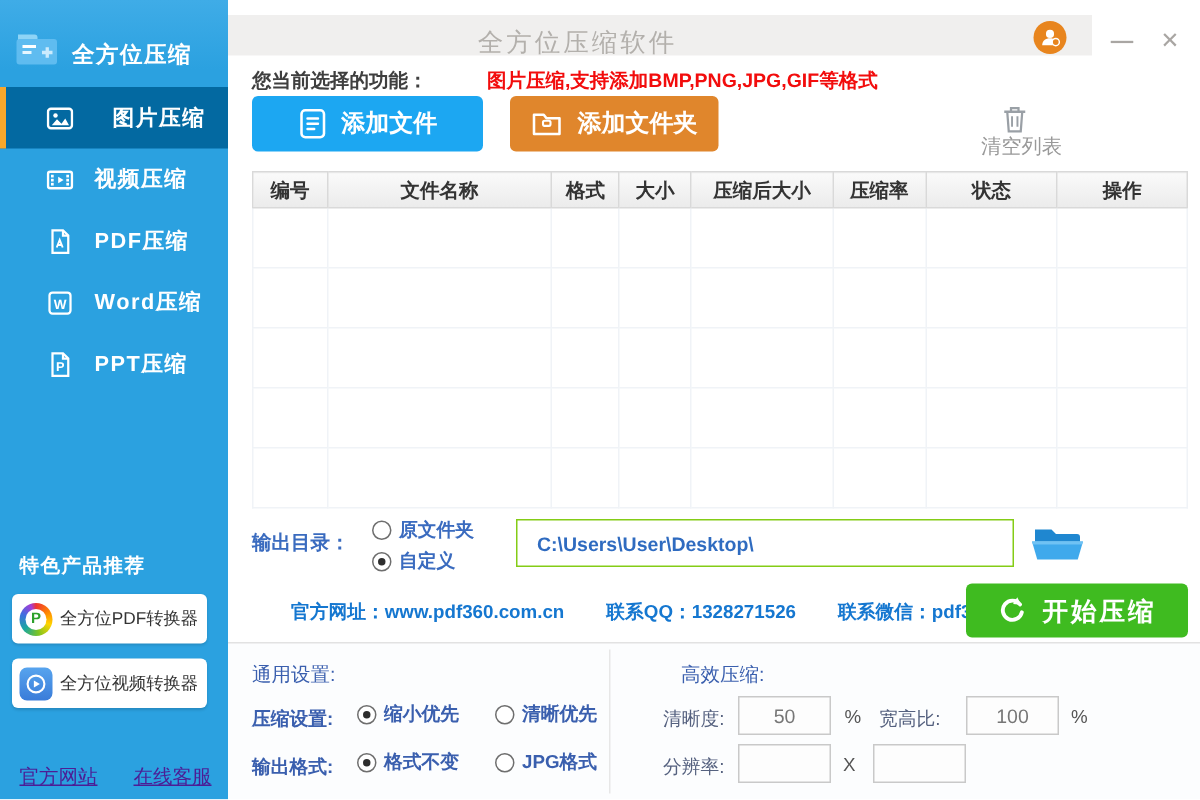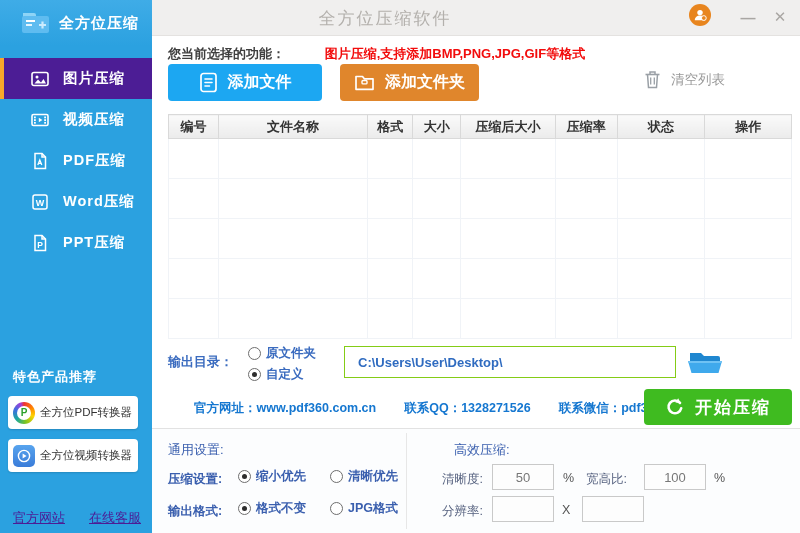--- a/index.html
+++ b/index.html
@@ -2,46 +2,46 @@
 <html><head>
 <meta charset="utf-8">
 <style>
   * { margin:0; padding:0; box-sizing:border-box; }
   html,body { width:800px; height:533px; }
   body { font-family:"Liberation Sans","DejaVu Sans",sans-serif; overflow:hidden; }
   .window { position:relative; width:800px; height:533px; background:#fff; overflow:hidden; }
 
   
   .sidebar { position:absolute; left:0; top:0; width:152px; height:533px; background:#2BA1E0; }
-  .logo { height:46px; display:flex; align-items:center; padding-left:20px;
+  .logo { height:46px; display:flex; align-items:flex-end; padding-left:9px;
           background:linear-gradient(#3FACE7,#2BA1E0); }
   .logo-text { color:#fff; font-size:15px; font-weight:bold; margin-left:9px; letter-spacing:1px; }
   .menu { position:absolute; top:58px; left:0; width:152px; }
   .menu-item { height:41px; display:flex; align-items:center; padding-left:26px;
                border-left:4px solid transparent; cursor:pointer; }
-  .menu-item.active { background:#4c1d95; border-left-color:#F8A72B; }
+  .menu-item.active { background:#0369a1; border-left-color:#F8A72B;gap:12px; }
   .menu-item .mi-icon { width:20px; height:20px; display:flex; align-items:center; justify-content:center; }
   .menu-item .mi-label { color:#fff; font-size:14.5px; margin-left:13px; font-weight:bold; letter-spacing:1px; }
   .promo-title { position:absolute; top:368px; left:13px; color:#fff; font-size:13px; font-weight:bold; letter-spacing:1px; }
   .promo-btn { position:absolute; left:8px; width:130px; height:33px; background:#fff; border-radius:4px;
                display:flex; align-items:center; padding-left:5px; cursor:pointer;
                box-shadow:0 1px 2px rgba(0,0,0,.15); }
   .promo-btn .p-label { font-size:11.5px; color:#333; margin-left:5px; white-space:nowrap; }
   .pdf-conv-icon { width:22px; height:22px; border-radius:50%; flex:none;
       background:conic-gradient(#e33 0deg,#f80 60deg,#ffd400 110deg,#7dc422 170deg,#1aa7a0 230deg,#3d6fe0 290deg,#a43dd6 340deg,#e33 360deg);
       display:flex; align-items:center; justify-content:center; }
   .pdf-conv-icon .inner { width:14px; height:14px; border-radius:50%; background:#fff; color:#2ca02c;
       font-size:10px; font-weight:bold; display:flex; align-items:center; justify-content:center; }
   .vid-conv-icon { width:22px; height:22px; border-radius:5px; flex:none;
       background:linear-gradient(#57A4EE,#3A7CD9); display:flex; align-items:center; justify-content:center; }
   .sb-links { position:absolute; top:509px; left:13px; width:130px; display:flex; gap:24px; }
   .sb-link { color:#4c1d95; font-size:13px; text-decoration:underline; cursor:pointer; white-space:nowrap; }
 
   
-  .titlebar { position:absolute; left:152px; top:0; width:648px; height:36px; background:#F0EFEE;
+  .titlebar { position:absolute; left:152px; top:10px; width:576px; height:36px; background:#F0EFEE;
               border-bottom:1px solid #E4E2E0; }
   .win-title { position:absolute; left:0; top:7px; width:466px; text-align:center;
                color:#B3B0AC; font-size:17px; letter-spacing:2px; }
   .login { position:absolute; left:524px; top:4px; width:48px; text-align:center; cursor:pointer; }
   .login-icon { width:22px; height:22px; border-radius:50%; background:#E8851E; margin:0 auto;
                 display:flex; align-items:center; justify-content:center; }
   .login-label { font-size:11px; color:#A9A6A2; margin-top:19px; }
   .win-btn { position:absolute; top:6px; width:24px; height:22px; display:flex; align-items:center;
              justify-content:center; color:#A9A6A3; cursor:pointer; font-size:15px; }
   .btn-min { left:584px; font-weight:bold; }
@@ -51,21 +51,21 @@
   .main { position:absolute; left:152px; top:37px; width:648px; height:496px; background:#fff; }
   .func-bar { position:absolute; left:16px; top:8px; font-size:13px; }
   .func-prefix { color:#3F3F3F; font-weight:bold; }
   .func-desc { color:#F20C0C; font-weight:bold; margin-left:36px; }
 
   .btn { position:absolute; border-radius:4px; display:flex; align-items:center; justify-content:center;
          color:#fff; font-weight:bold; cursor:pointer; }
   .btn-add-file { left:16px; top:27px; width:154px; height:37px; background:#1CA7F2; font-size:16px; }
   .btn-add-folder { left:188px; top:27px; width:139px; height:37px; background:#E0862C; font-size:16px; }
   .btn .b-icon { margin-right:10px; display:flex; }
-  .clear-list { position:absolute; left:492px; top:33px; display:flex; align-items:center; cursor:pointer; }
+  .clear-list { position:absolute; left:492px; top:33px; display:flex; align-items:center; cursor:pointer;flex-direction:column; }
   .clear-label { color:#999; font-size:13.5px; margin-left:10px; }
 
   
   .file-table { position:absolute; left:16px; top:77px; width:624px; border-collapse:collapse;
                 table-layout:fixed; border:1px solid #DFE3E8; }
   .file-table th { height:24px; background:linear-gradient(#FAFAFA,#EBEBEB); border:1px solid #D9D9D9;
                    font-size:13px; color:#333; font-weight:bold; }
   .file-table td { height:40px; border:1px solid #F0F3F7; background:#fff; }
 
   

